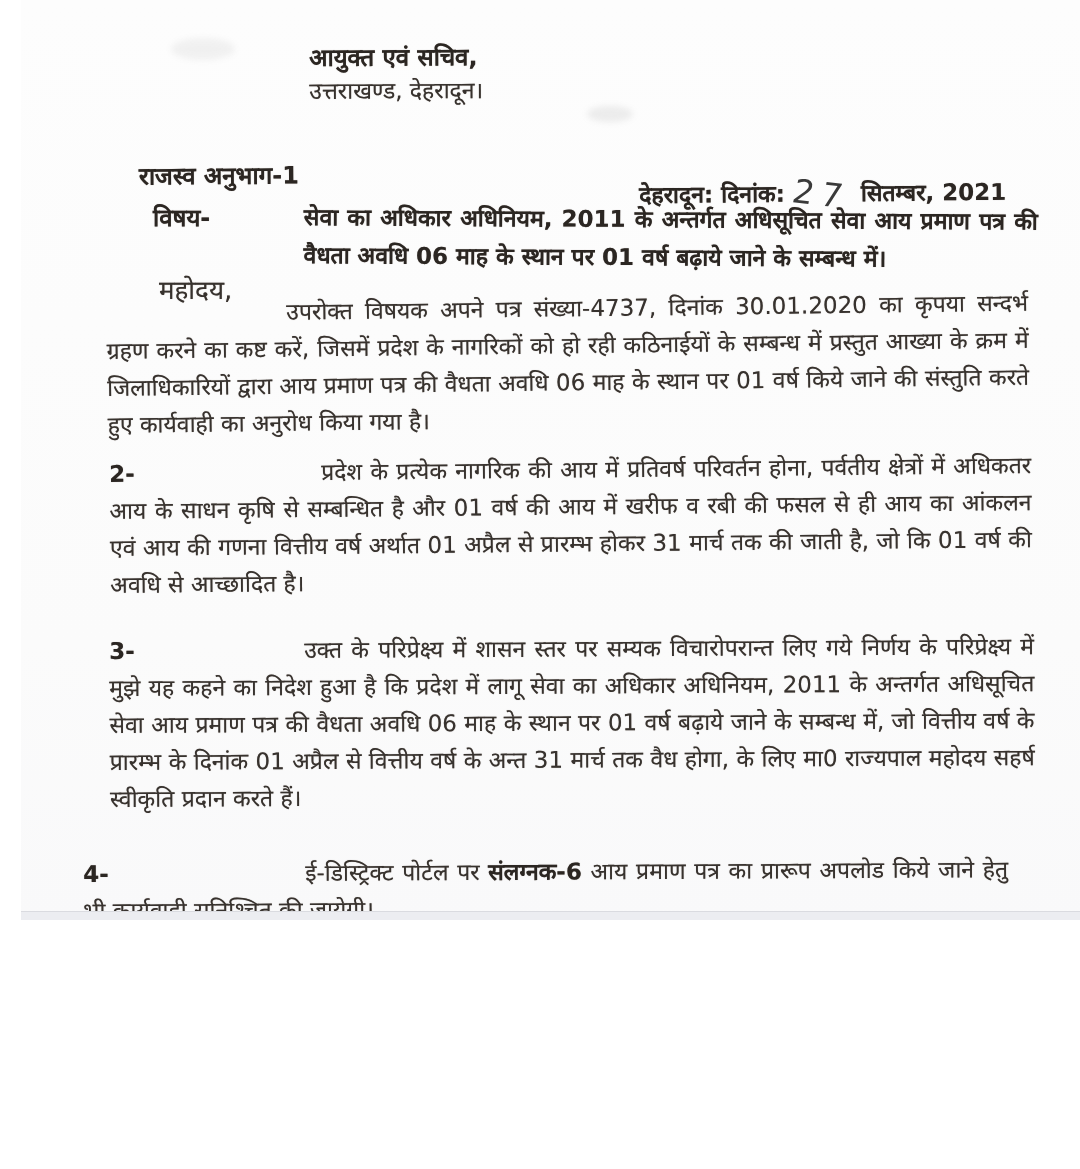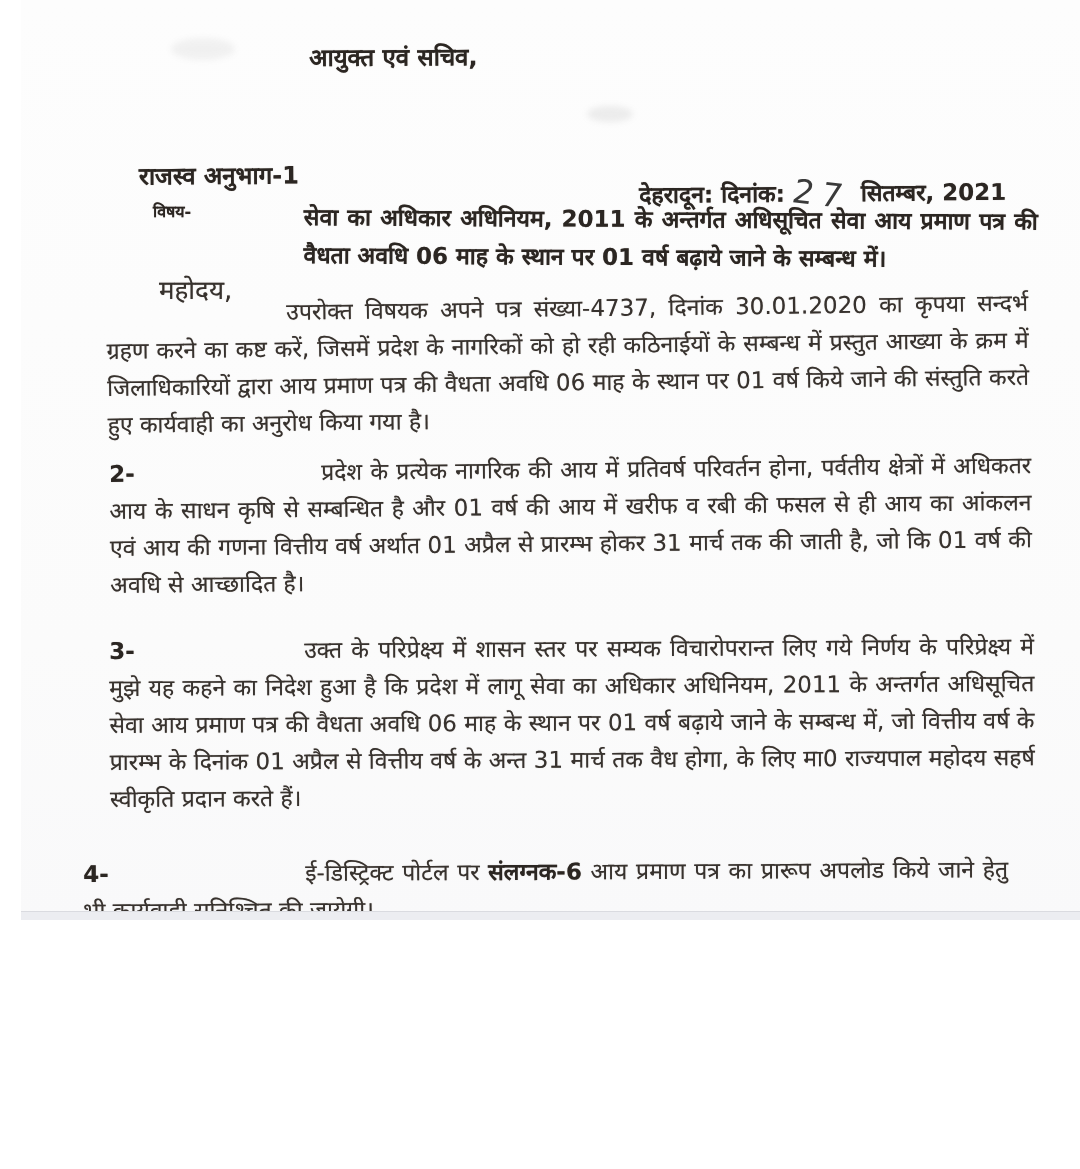--- a/index.html
+++ b/index.html
@@ -12,21 +12,21 @@
     overflow:hidden;
     margin-left:21px;
   }
   .txt{position:absolute;text-shadow:0 0 0.7px rgba(70,55,45,0.55);}
   .bold{font-weight:bold;color:#2b2622;}
   .letterhead{left:288px;top:42px;font-size:23px;line-height:33px;transform:rotate(-0.3deg);transform-origin:left top;}
   .lh1{font-weight:bold;font-size:24px;color:#2b2622;}
   .section-line{left:118px;top:158px;font-size:24px;font-weight:bold;color:#2b2622;transform:rotate(-0.4deg);}
   .dateline{left:618px;top:176px;font-size:23px;font-weight:bold;color:#2b2622;white-space:nowrap;transform:rotate(-0.5deg);transform-origin:left top;}
   .hand-day{display:inline-block;font-size:33px;font-weight:400;letter-spacing:7px;color:#3a3a3a;transform:rotate(7deg) skewX(-6deg);margin:0 4px 0 8px;vertical-align:-4px;text-shadow:none;}
-  .subject-label{left:132px;top:200px;font-size:16px;font-weight:bold;color:#2b2622;}
+  .subject-label{left:132px;top:200px;font-size:24px;font-weight:bold;color:#2b2622;}
   .subject{left:283px;top:198px;width:734px;font-size:23px;font-weight:bold;color:#2b2622;line-height:38px;text-align:justify;transform:rotate(0.35deg);transform-origin:left top;}
   .salutation{left:138px;top:271px;font-size:26px;}
   .para{font-size:23px;line-height:37px;text-align:justify;transform-origin:left top;}
   .p1{left:85px;top:296px;width:922px;text-indent:180px;transform:rotate(-0.7deg);}
   .p2{left:88px;top:456px;width:922px;transform:rotate(-0.55deg);}
   .p3{left:88px;top:633px;width:925px;transform:rotate(-0.3deg);}
   .p4{left:62px;top:856px;width:925px;transform:rotate(-0.3deg);}
   .pnum{display:inline-block;font-weight:bold;color:#2b2622;}
   .p2 .pnum{width:212px;}
   .p3 .pnum{width:195px;}
@@ -45,20 +45,21 @@
   .smudge1{left:150px;top:38px;width:64px;height:22px;opacity:.10;}
   .smudge2{left:566px;top:106px;width:46px;height:16px;opacity:.14;}
 </style>
 </head>
 <body>
 
 <div class="page">
 
   <div class="txt letterhead">
     <div class="lh1">आयुक्त एवं सचिव,</div>
+    <div>उत्तराखण्ड, देहरादून।</div>
   </div>
 
   <div class="txt section-line">राजस्व अनुभाग-1</div>
 
   <div class="txt dateline">
     <span>देहरादून: दिनांक:</span><span class="hand-day">27</span>
     <span>सितम्बर, 2021</span>
   </div>
 
   <div class="txt subject-label">विषय-</div>

